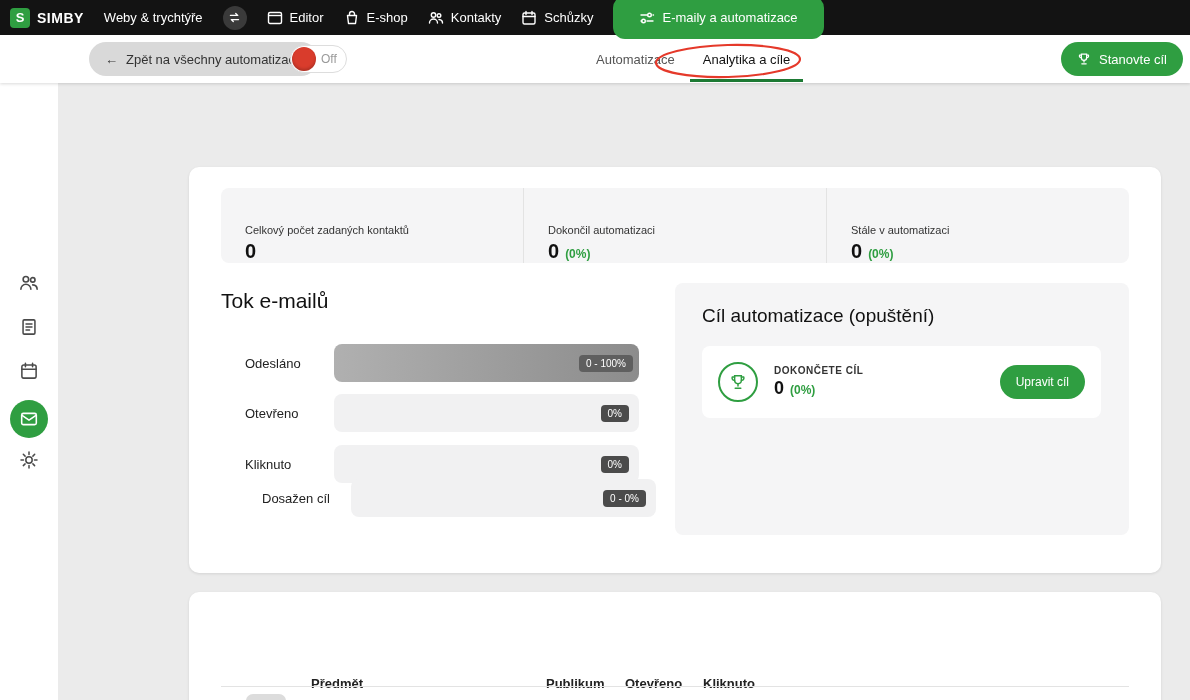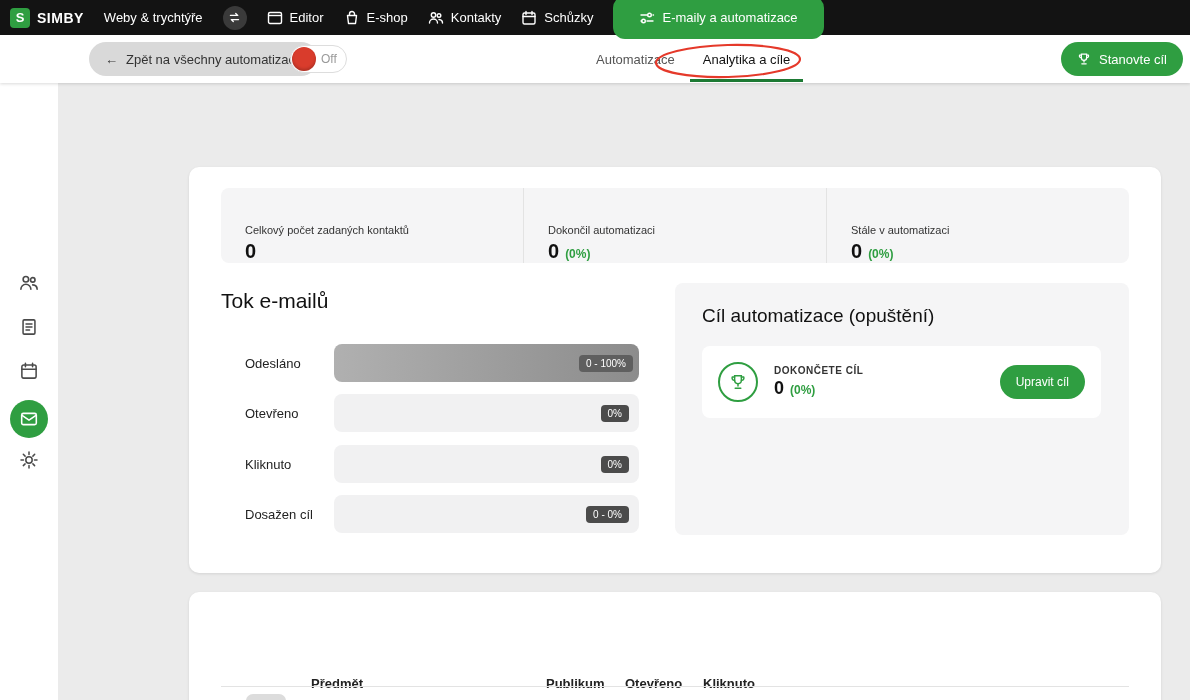--- a/index.html
+++ b/index.html
@@ -66,21 +66,21 @@
   .stat { flex:1; display:flex; flex-direction:column; justify-content:flex-end; padding-left:24px; gap:4px;
           border-left:1px solid #e3e3e3; }
   .stat:first-child { border-left:none; }
   .stat-label { font-size:11px; color:#333; }
   .stat-value { font-size:20px; font-weight:bold; color:#111; display:flex; align-items:baseline; gap:6px; }
   .stat-pct { font-size:12px; color:#2f9e41; font-weight:bold; }
 
   
   .flow-title { position:absolute; left:32px; top:122px; font-size:21px; font-weight:normal; color:#111; }
   .flow-row { position:absolute; left:56px; height:38px; display:flex; align-items:center; }
-  .flow-row.r0 { top:177px; } .flow-row.r1 { top:227px; } .flow-row.r2 { top:278px; } .flow-row.r3 { top:328px; }
+  .flow-row.r0 { top:177px; } .flow-row.r1 { top:227px; } .flow-row.r2 { top:278px; } .flow-row.r3 { top:312px;margin-left:17px; }
   .flow-label { width:89px; font-size:13px; color:#222; }
   .flow-bar { width:305px; height:38px; border-radius:8px; background:#f1f1f2; display:flex;
               align-items:center; justify-content:flex-end; }
   .flow-bar.filled { background:linear-gradient(90deg,#b0b0b0,#8c8c8c); }
   .flow-badge { background:#4b4b4b; color:#fff; font-size:10px; border-radius:4px; padding:3px 7px; margin-right:10px; }
   .flow-bar.filled .flow-badge { background:#5f5f5f; margin-right:6px; }
 
   
   .goal-panel { position:absolute; left:486px; top:116px; width:454px; height:252px; background:#f5f5f6; border-radius:8px; }
   .goal-title { position:absolute; left:27px; top:22px; font-size:19px; font-weight:normal; color:#111; }

